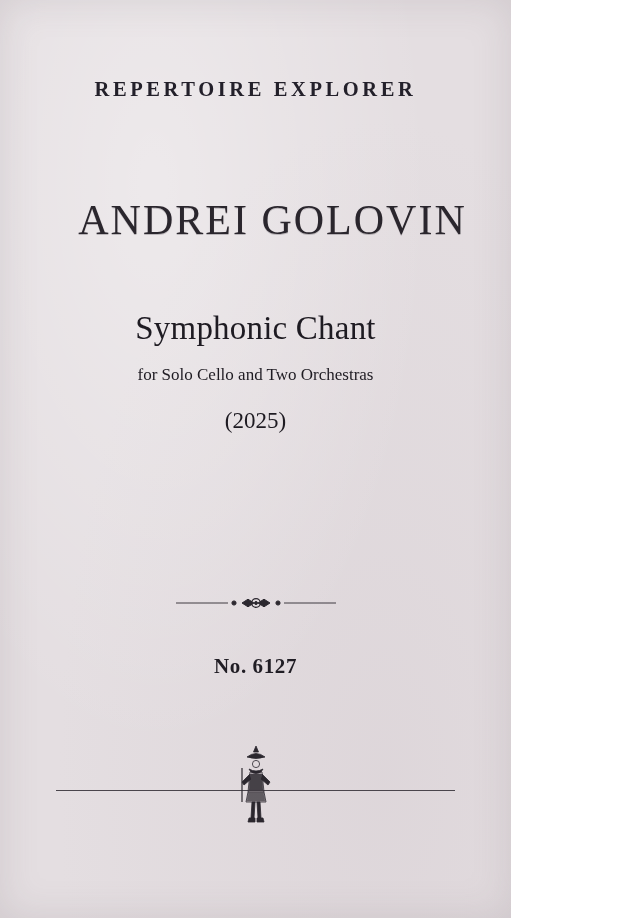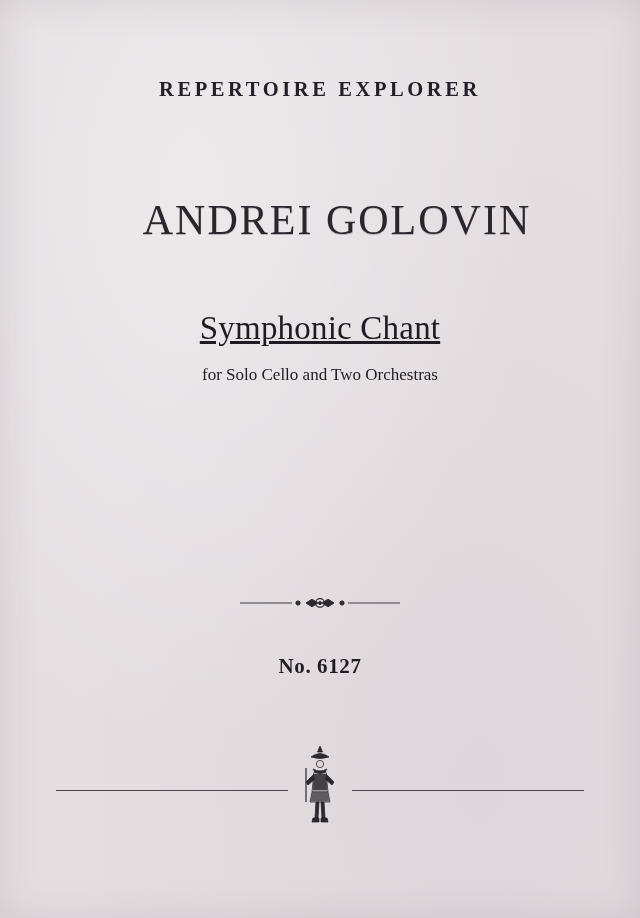--- a/index.html
+++ b/index.html
@@ -9,21 +9,21 @@
   body {
     width: 640px;
     height: 918px;
     background: #ffffff;
     font-family: "Liberation Serif", serif;
     overflow: hidden;
   }
 
   .page {
     position: relative;
-    width: 640px;
+    width: 511px;
     height: 918px;
     background: #e4dee1;
     background-image:
       radial-gradient(ellipse at 30% 20%, rgba(255,255,255,0.35) 0%, rgba(255,255,255,0) 55%),
       radial-gradient(ellipse at 75% 85%, rgba(210,200,205,0.35) 0%, rgba(210,200,205,0) 60%);
     box-sizing: border-box;
   }
 
   
   .page::after {
@@ -71,21 +71,20 @@
 
   .title {
     position: absolute;
     top: 310px;
     left: 0;
     right: 0;
     text-align: center;
     font-size: 33px;
     color: #1e1b22;
     letter-spacing: 0.2px;
-    text-decoration: underline;
   }
 
   .subtitle {
     position: absolute;
     top: 365px;
     left: 0;
     right: 0;
     text-align: center;
     font-size: 17px;
     color: #1e1b22;
@@ -154,20 +153,21 @@
   <div class="publisher">REPERTOIRE EXPLORER</div>
 
   <div class="composer">
     <span>ANDREI GOLOVIN</span>
   </div>
 
   <div class="title">Symphonic Chant</div>
 
   <div class="subtitle">for Solo Cello and Two Orchestras</div>
 
+  <div class="year">(2025)</div>
 
   <div class="ornament">
     <svg width="180" height="18" viewBox="0 0 180 18" aria-hidden="true">
       <g fill="#2c282f" stroke="#2c282f">
         <line x1="10" y1="9" x2="62" y2="9" stroke-width="0.9"></line>
         <line x1="118" y1="9" x2="170" y2="9" stroke-width="0.9"></line>
         <circle cx="68" cy="9" r="2.1"></circle>
         <circle cx="112" cy="9" r="2.1"></circle>
         <polygon points="76,9 82,5.2 88,9 82,12.8"></polygon>
         <polygon points="92,9 98,5.2 104,9 98,12.8"></polygon>

